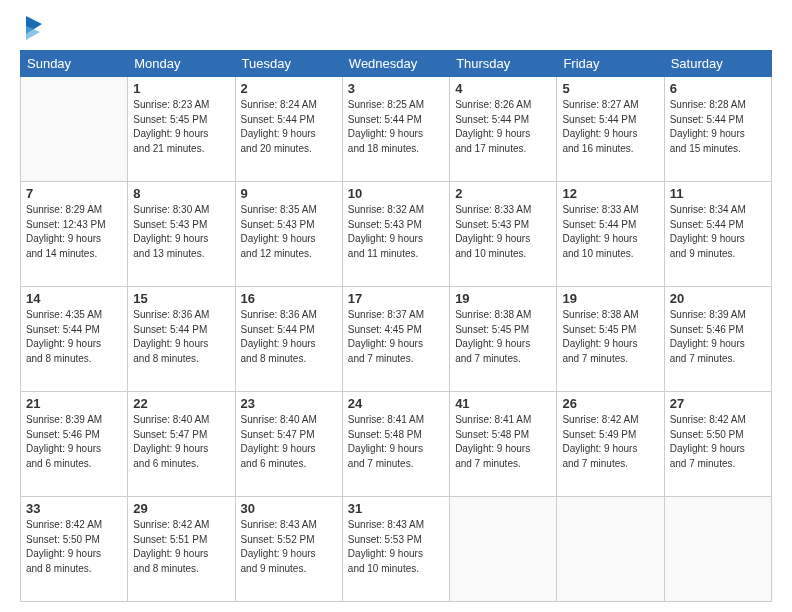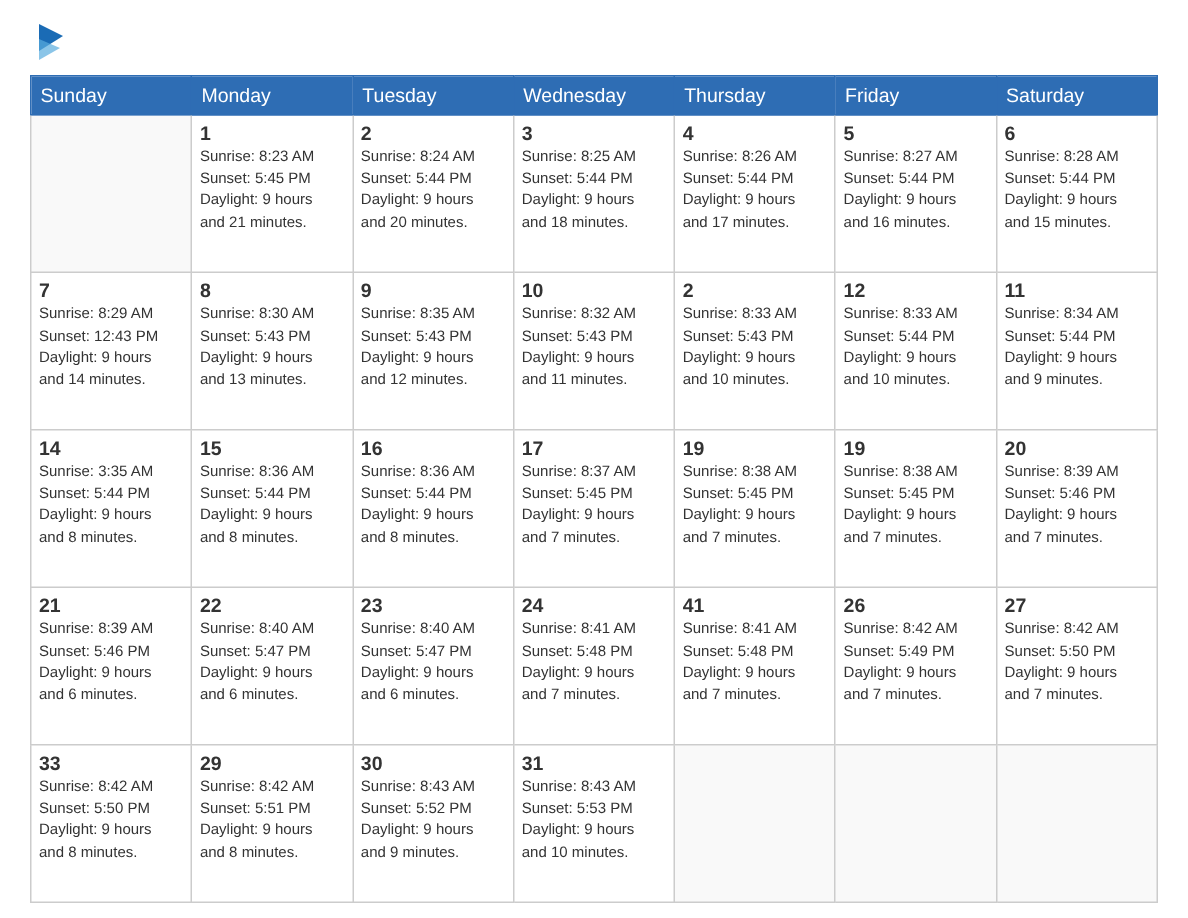--- a/index.html
+++ b/index.html
@@ -222,21 +222,21 @@
             <span class="day-number">11</span>
             <div class="day-info" style="white-space: pre-line;">Sunrise: 8:34 AM
 Sunset: 5:44 PM
 Daylight: 9 hours
 and 9 minutes.</div>
           </td>
         </tr>
         <tr>
           <td>
             <span class="day-number">14</span>
-            <div class="day-info" style="white-space: pre-line;">Sunrise: 3:35 AM
+            <div class="day-info" style="white-space: pre-line;">Sunrise: 4:35 AM
 Sunset: 5:44 PM
 Daylight: 9 hours
 and 8 minutes.</div>
           </td>
           <td>
             <span class="day-number">15</span>
             <div class="day-info" style="white-space: pre-line;">Sunrise: 8:36 AM
 Sunset: 5:44 PM
 Daylight: 9 hours
 and 8 minutes.</div>
@@ -244,21 +244,21 @@
           <td>
             <span class="day-number">16</span>
             <div class="day-info" style="white-space: pre-line;">Sunrise: 8:36 AM
 Sunset: 5:44 PM
 Daylight: 9 hours
 and 8 minutes.</div>
           </td>
           <td>
             <span class="day-number">17</span>
             <div class="day-info" style="white-space: pre-line;">Sunrise: 8:37 AM
-Sunset: 5:45 PM
+Sunset: 4:45 PM
 Daylight: 9 hours
 and 7 minutes.</div>
           </td>
           <td>
             <span class="day-number">19</span>
             <div class="day-info" style="white-space: pre-line;">Sunrise: 8:38 AM
 Sunset: 5:45 PM
 Daylight: 9 hours
 and 7 minutes.</div>
           </td>

